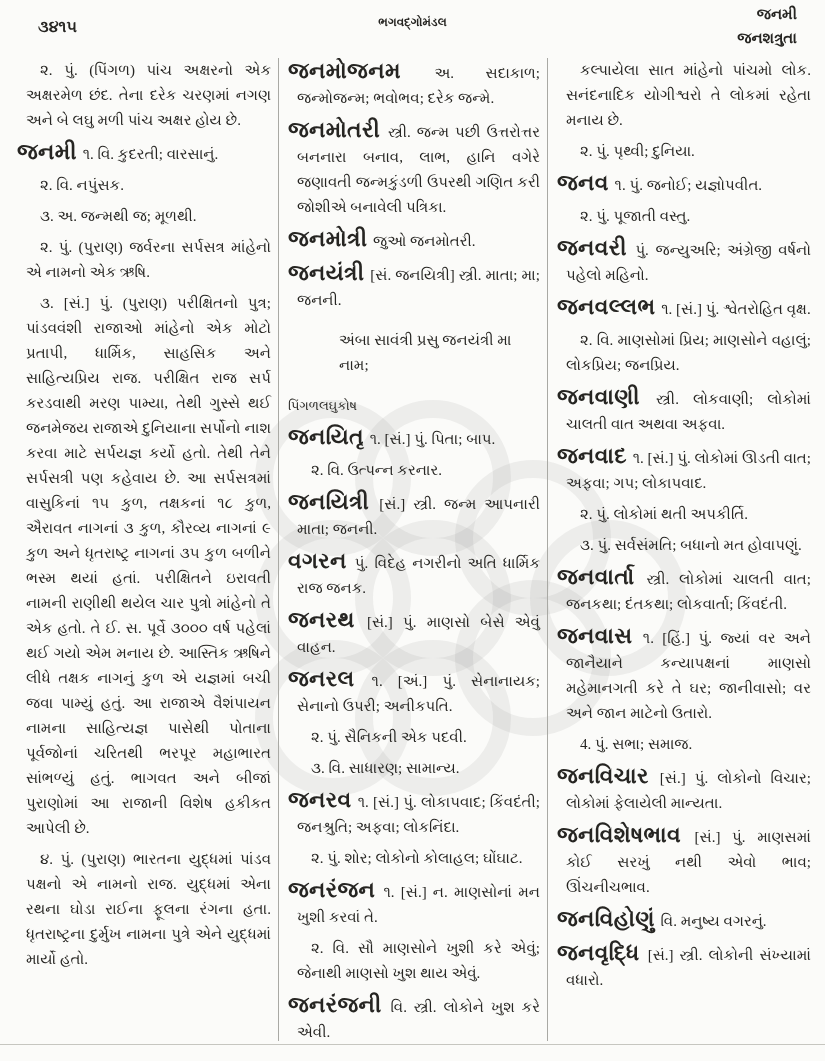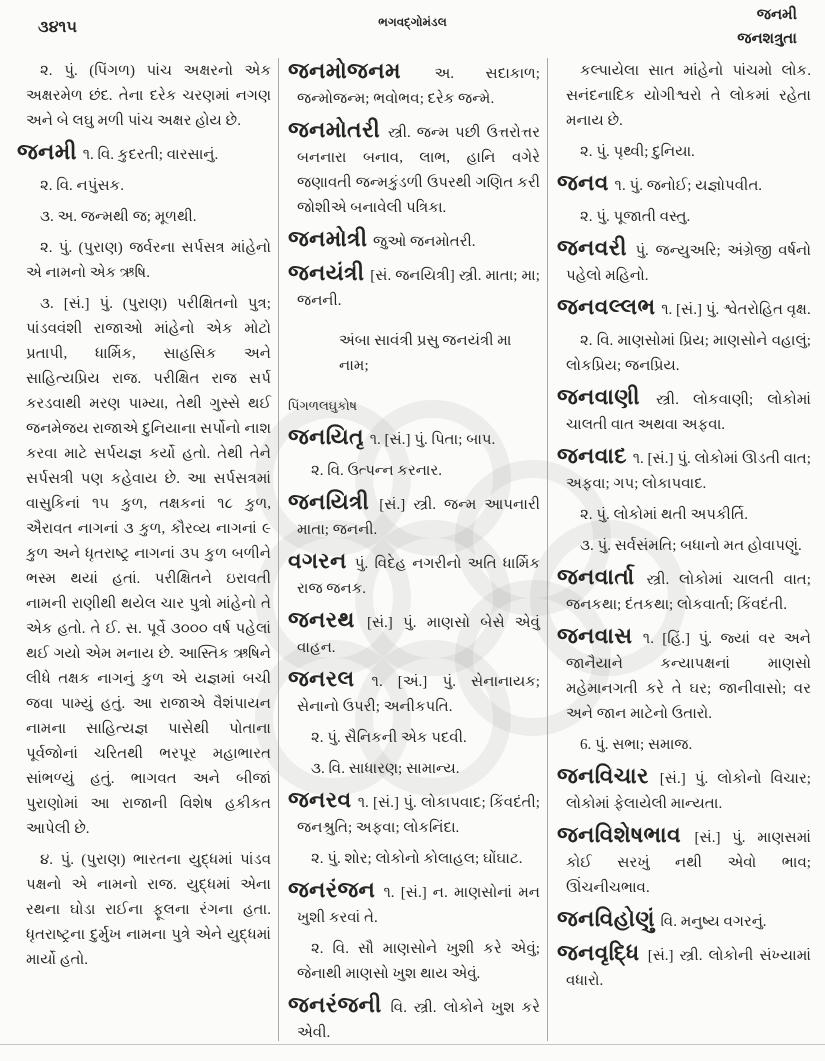--- a/index.html
+++ b/index.html
@@ -97,21 +97,21 @@
       <p class="para sense">૨. પું. પૂજાતી વસ્તુ.</p>
       <p class="para entry"><b class="head">જનવરી </b>પું. જન્યુઅરિ; અંગ્રેજી વર્ષનો પહેલો મહિનો.</p>
       <p class="para entry"><b class="head">જનવલ્લભ </b>૧. [સં.] પું. શ્વેતરોહિત વૃક્ષ.</p>
       <p class="para sense">૨. વિ. માણસોમાં પ્રિય; માણસોને વહાલું; લોકપ્રિય; જનપ્રિય.</p>
       <p class="para entry"><b class="head">જનવાણી </b>સ્ત્રી. લોકવાણી; લોકોમાં ચાલતી વાત અથવા અફવા.</p>
       <p class="para entry"><b class="head">જનવાદ </b>૧. [સં.] પું. લોકોમાં ઊડતી વાત; અફવા; ગપ; લોકાપવાદ.</p>
       <p class="para sense">૨. પું. લોકોમાં થતી અપકીર્તિ.</p>
       <p class="para sense">૩. પું. સર્વસંમતિ; બધાનો મત હોવાપણું.</p>
       <p class="para entry"><b class="head">જનવાર્તા </b>સ્ત્રી. લોકોમાં ચાલતી વાત; જનકથા; દંતકથા; લોકવાર્તા; કિંવદંતી.</p>
       <p class="para entry"><b class="head">જનવાસ </b>૧. [હિં.] પું. જ્યાં વર અને જાનૈયાને કન્યાપક્ષનાં માણસો મહેમાનગતી કરે તે ઘર; જાનીવાસો; વર અને જાન માટેનો ઉતારો.</p>
-      <p class="para sense">6. પું. સભા; સમાજ.</p>
+      <p class="para sense">4. પું. સભા; સમાજ.</p>
       <p class="para entry"><b class="head">જનવિચાર </b>[સં.] પું. લોકોનો વિચાર; લોકોમાં ફેલાયેલી માન્યતા.</p>
       <p class="para entry"><b class="head">જનવિશેષભાવ </b>[સં.] પું. માણસમાં કોઈ સરખું નથી એવો ભાવ; ઊંચનીચભાવ.</p>
       <p class="para entry"><b class="head">જનવિહોણું </b>વિ. મનુષ્ય વગરનું.</p>
       <p class="para entry"><b class="head">જનવૃદ્ધિ </b>[સં.] સ્ત્રી. લોકોની સંખ્યામાં વધારો.</p>
     </div>
 </div>
 
 <div class="bottom-rule"></div>
 
 </body></html>

